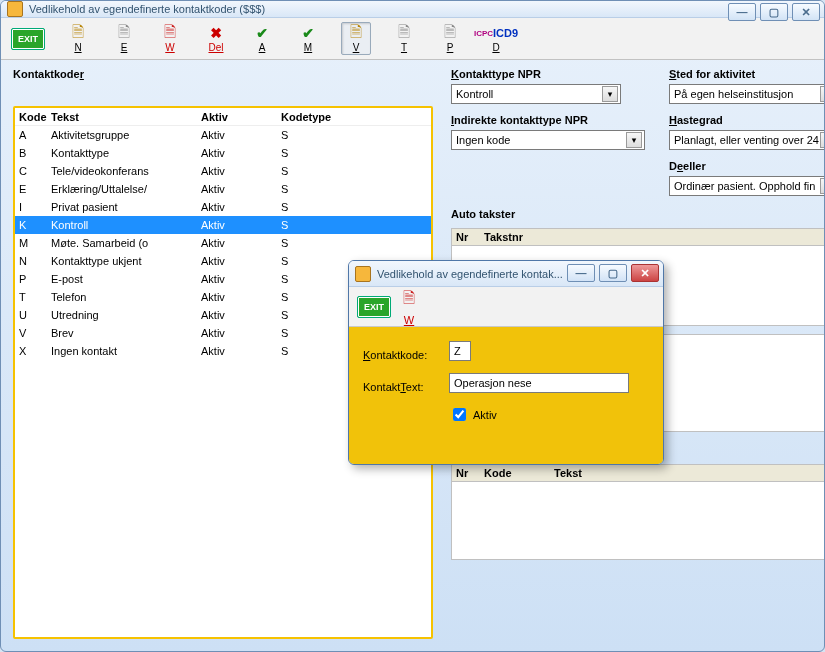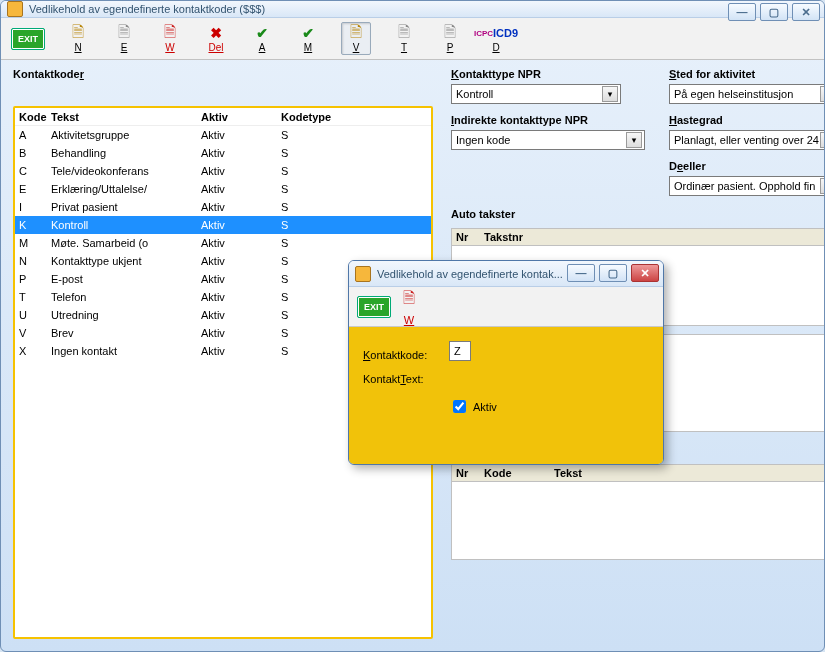--- a/index.html
+++ b/index.html
@@ -207,21 +207,21 @@
         </div>
         <div class="list-body" id="list-body">
             <div class="list-row">
               <div>A</div>
               <div>Aktivitetsgruppe</div>
               <div>Aktiv</div>
               <div>S</div>
             </div>
             <div class="list-row">
               <div>B</div>
-              <div>Behandling</div>
+              <div>Kontakttype</div>
               <div>Aktiv</div>
               <div>S</div>
             </div>
             <div class="list-row">
               <div>C</div>
               <div>Tele/videokonferans</div>
               <div>Aktiv</div>
               <div>S</div>
             </div>
             <div class="list-row">
@@ -382,19 +382,20 @@
       <span class="lbl" style="color:#c00;text-decoration:underline">W</span>
     </div>
   </div>
   <div class="modal-body">
     <div class="form-row">
       <label><span class="und">K</span>ontaktkode:</label>
       <input type="text" style="width: 22px;" value="Z">
     </div>
     <div class="form-row">
       <label>Kontakt<span class="und">T</span>ext:</label>
+      <input type="text" style="width: 180px;" value="Operasjon nese">
     </div>
     <div class="aktiv-row">
       <input type="checkbox" checked="" style="">
       <span><span class="und">A</span>ktiv</span>
     </div>
   </div>
 </div>
 
 </body></html>

